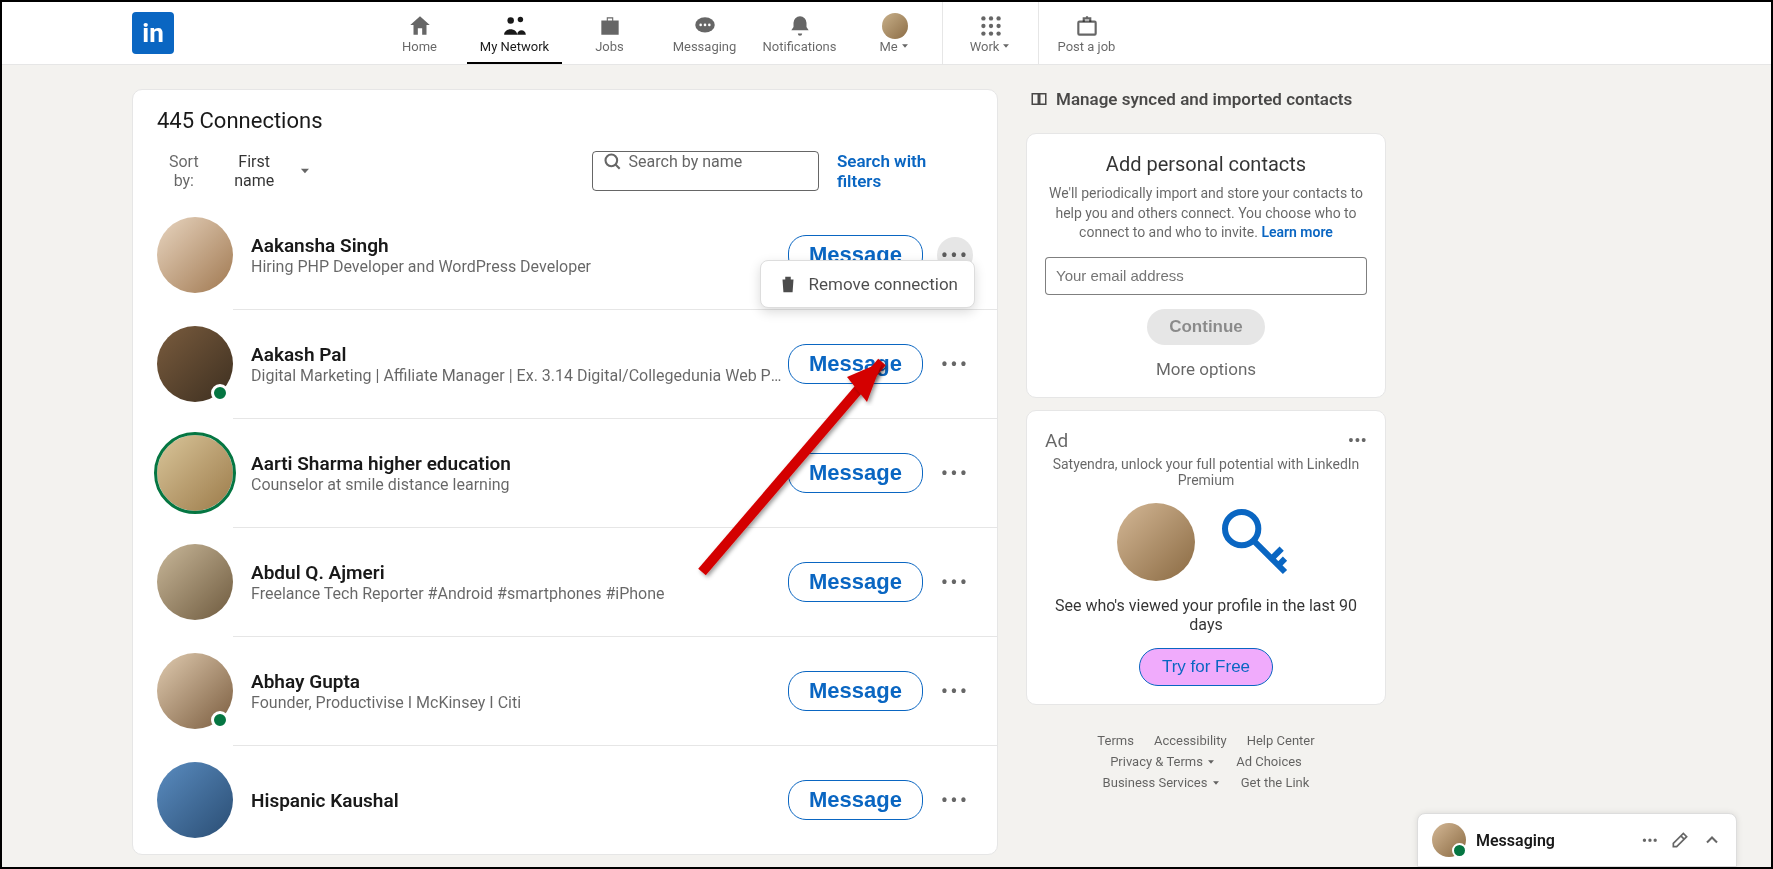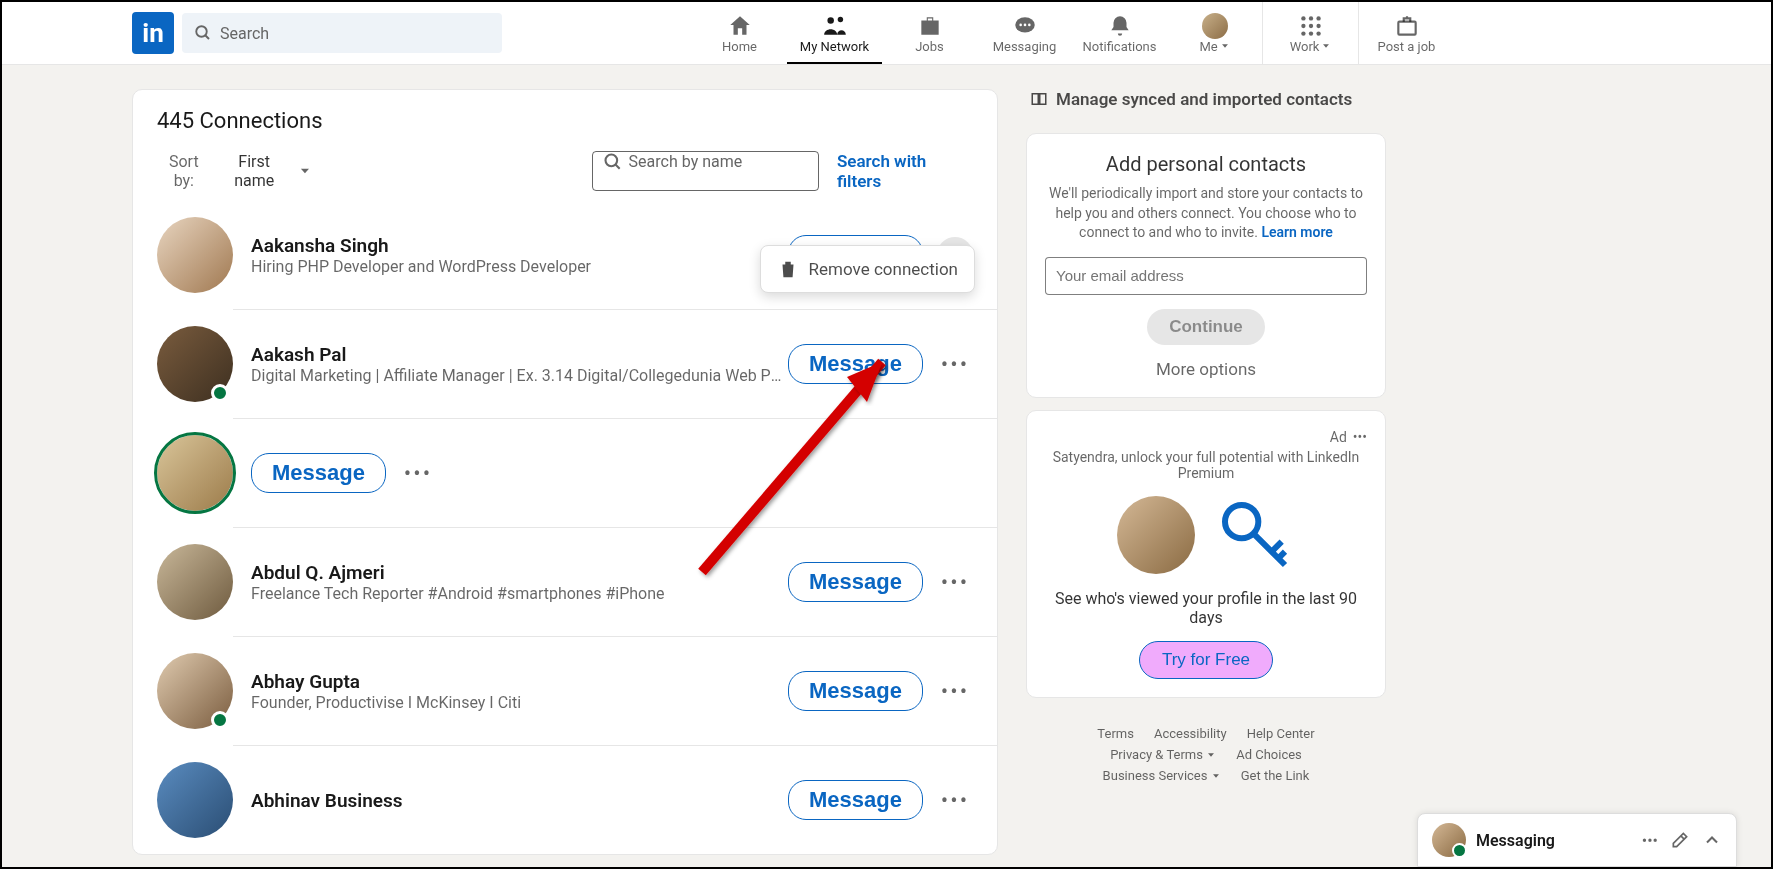--- a/index.html
+++ b/index.html
@@ -47,35 +47,35 @@
 .pfp.b6{background:linear-gradient(135deg,#5a8cc0,#2a4d73);}
 .presence { width:18px; height:18px; border-radius:50%; background:#057642; border:3px solid #fff; position:absolute; bottom:0; right:4px; }
 .otw-ring { position:absolute; inset:-3px; border:3px solid #057642; border-radius:50%; }
 .info { flex:1; min-width:0; }
 .name { font-size:19px; font-weight:600; color: rgba(0,0,0,0.9); }
 .sub { font-size:16px; color: rgba(0,0,0,0.6); white-space:nowrap; overflow:hidden; text-overflow:ellipsis; }
 .msgbtn { border:1px solid #0a66c2; color:#0a66c2; background:#fff; border-radius:18px; padding:6px 20px; font-size:22px; font-weight:600; cursor:pointer; margin-right:14px; }
 .more { width:36px; height:36px; border-radius:50%; display:flex; align-items:center; justify-content:center; cursor:pointer; color: rgba(0,0,0,0.6); font-size:22px; letter-spacing:2px; }
 .more.active { background:#e6e6e6; }
 
-.dropdown { position:absolute; top:44px; right:22px; background:#fff; border:1px solid #ddd; border-radius:8px; box-shadow:0 4px 12px rgba(0,0,0,0.15); padding:12px 16px; display:flex; align-items:center; gap:10px; color: rgba(0,0,0,0.7); font-size:17px; z-index:5; }
+.dropdown { position:absolute; top:59px; right:22px; background:#fff; border:1px solid #ddd; border-radius:8px; box-shadow:0 4px 12px rgba(0,0,0,0.15); padding:12px 16px; display:flex; align-items:center; gap:10px; color: rgba(0,0,0,0.7); font-size:17px; z-index:5; }
 
 .arrow { position:absolute; left:680px; top:330px; z-index:6; }
 
 
 .manage-link { display:flex; align-items:center; gap:8px; color: rgba(0,0,0,0.7); font-size:17px; font-weight:600; padding: 0 4px 12px; cursor:pointer; }
 .right .card { padding:18px 18px; text-align:center; }
 .addtitle { font-size:20px; color: rgba(0,0,0,0.8); margin-bottom:8px; }
 .adddesc { font-size:14px; color: rgba(0,0,0,0.6); line-height:1.4; }
 .adddesc a { color:#0a66c2; font-weight:600; text-decoration:none; }
 .emailin { width:100%; border:1px solid rgba(0,0,0,0.5); border-radius:4px; height:38px; padding:0 10px; font-size:15px; margin-top:14px; }
 .contbtn { background:#e6e6e6; color: rgba(0,0,0,0.4); border:none; border-radius:18px; padding:8px 22px; font-size:17px; font-weight:600; margin-top:14px; cursor:default; }
 .moreopt { color: rgba(0,0,0,0.6); font-size:17px; margin-top:14px; cursor:pointer; }
 
-.adcard .adlabel { text-align:right; font-size:14px; color: rgba(0,0,0,0.6); display:flex; justify-content:flex-end; align-items:center; gap:6px; }
+.adcard .adlabel { text-align:right; font-size:19px; color: rgba(0,0,0,0.6); display:flex; justify-content:space-between; align-items:center; gap:6px; }
 .adcard .adtxt { font-size:14px; color: rgba(0,0,0,0.6); margin-top:4px; }
 .adimgs { display:flex; justify-content:center; gap:20px; margin:14px 0; align-items:center; }
 .adpfp { width:78px; height:78px; border-radius:50%; background:linear-gradient(135deg,#d4b896,#8a6a42); }
 .keyico { color:#0a66c2; }
 .adbig { font-size:16px; color: rgba(0,0,0,0.8); }
 .trybtn { border:1px solid #0a66c2; color:#0a66c2; background:#f0abfc; border-radius:20px; padding:8px 22px; font-size:17px; font-weight:400; cursor:pointer; margin-top:14px; }
 
 .footer { font-size:13px; color: rgba(0,0,0,0.6); text-align:center; margin-top:10px; }
 .footer .frow { margin:6px 0; display:flex; justify-content:center; gap:20px; flex-wrap:wrap; }
 .footer .frow span { cursor:pointer; }
@@ -86,27 +86,20 @@
 .msgbar .mpfp::after { content:""; position:absolute; bottom:-1px; right:-1px; width:11px; height:11px; background:#057642; border:2px solid #fff; border-radius:50%; }
 .msgbar .mtitle { font-size:16px; font-weight:600; flex:1; }
 .msgbar .mico { color: rgba(0,0,0,0.6); margin-left:12px; cursor:pointer; }
 </style>
 </head>
 <body>
 <div class="frame">
 
 <div class="topnav">
   <div class="logo">in</div>
-  <div class="searchbox">
-    <svg width="18" height="18" viewBox="0 0 24 24" fill="none" stroke="currentColor" stroke-width="2.5">
-          <circle cx="10" cy="10" r="7"></circle>
-          <line x1="20" y1="20" x2="15" y2="15"></line>
-        </svg>
-    <span>Search</span>
-  </div>
   <div class="nav-spacer"></div>
   <div class="navitems" id="navitems">
         <div class="navitem">
           <div class="ico">
             <svg width="26" height="26" viewBox="0 0 24 24" fill="currentColor">
               <path d="M12 3l9 8h-3v9h-4v-6h-4v6H6v-9H3z"></path>
             </svg>
           </div>
           <div>Home</div>
         </div>
@@ -237,20 +230,24 @@
               <div class="sub">Digital Marketing | Affiliate Manager | Ex. 3.14 Digital/Collegedunia Web Pvt Ltd.</div>
             </div>
             <button class="msgbtn">Message</button>
             <div class="more">•••</div>
           </div>
           <div class="rowline"></div>
           <div class="row">
             <div class="pfp b3">
               <div class="otw-ring"></div>
             </div>
+            <div class="info">
+              <div class="name">Aarti Sharma higher education</div>
+              <div class="sub">Counselor at smile distance learning</div>
+            </div>
             <button class="msgbtn">Message</button>
             <div class="more">•••</div>
           </div>
           <div class="rowline"></div>
           <div class="row">
             <div class="pfp b4"></div>
             <div class="info">
               <div class="name">Abdul Q. Ajmeri</div>
               <div class="sub">Freelance Tech Reporter #Android #smartphones #iPhone</div>
             </div>
@@ -266,21 +263,21 @@
               <div class="name">Abhay Gupta</div>
               <div class="sub">Founder, Productivise I McKinsey I Citi</div>
             </div>
             <button class="msgbtn">Message</button>
             <div class="more">•••</div>
           </div>
           <div class="rowline"></div>
           <div class="row">
             <div class="pfp b6"></div>
             <div class="info">
-              <div class="name">Abhinav Business</div>
+              <div class="name">Hispanic Kaushal</div>
             </div>
             <button class="msgbtn">Message</button>
             <div class="more">•••</div>
           </div>
         </div>
   </div>
 
   <div class="right">
     <div class="manage-link">
       <svg width="18" height="18" viewBox="0 0 24 24" fill="none" stroke="currentColor" stroke-width="2">

